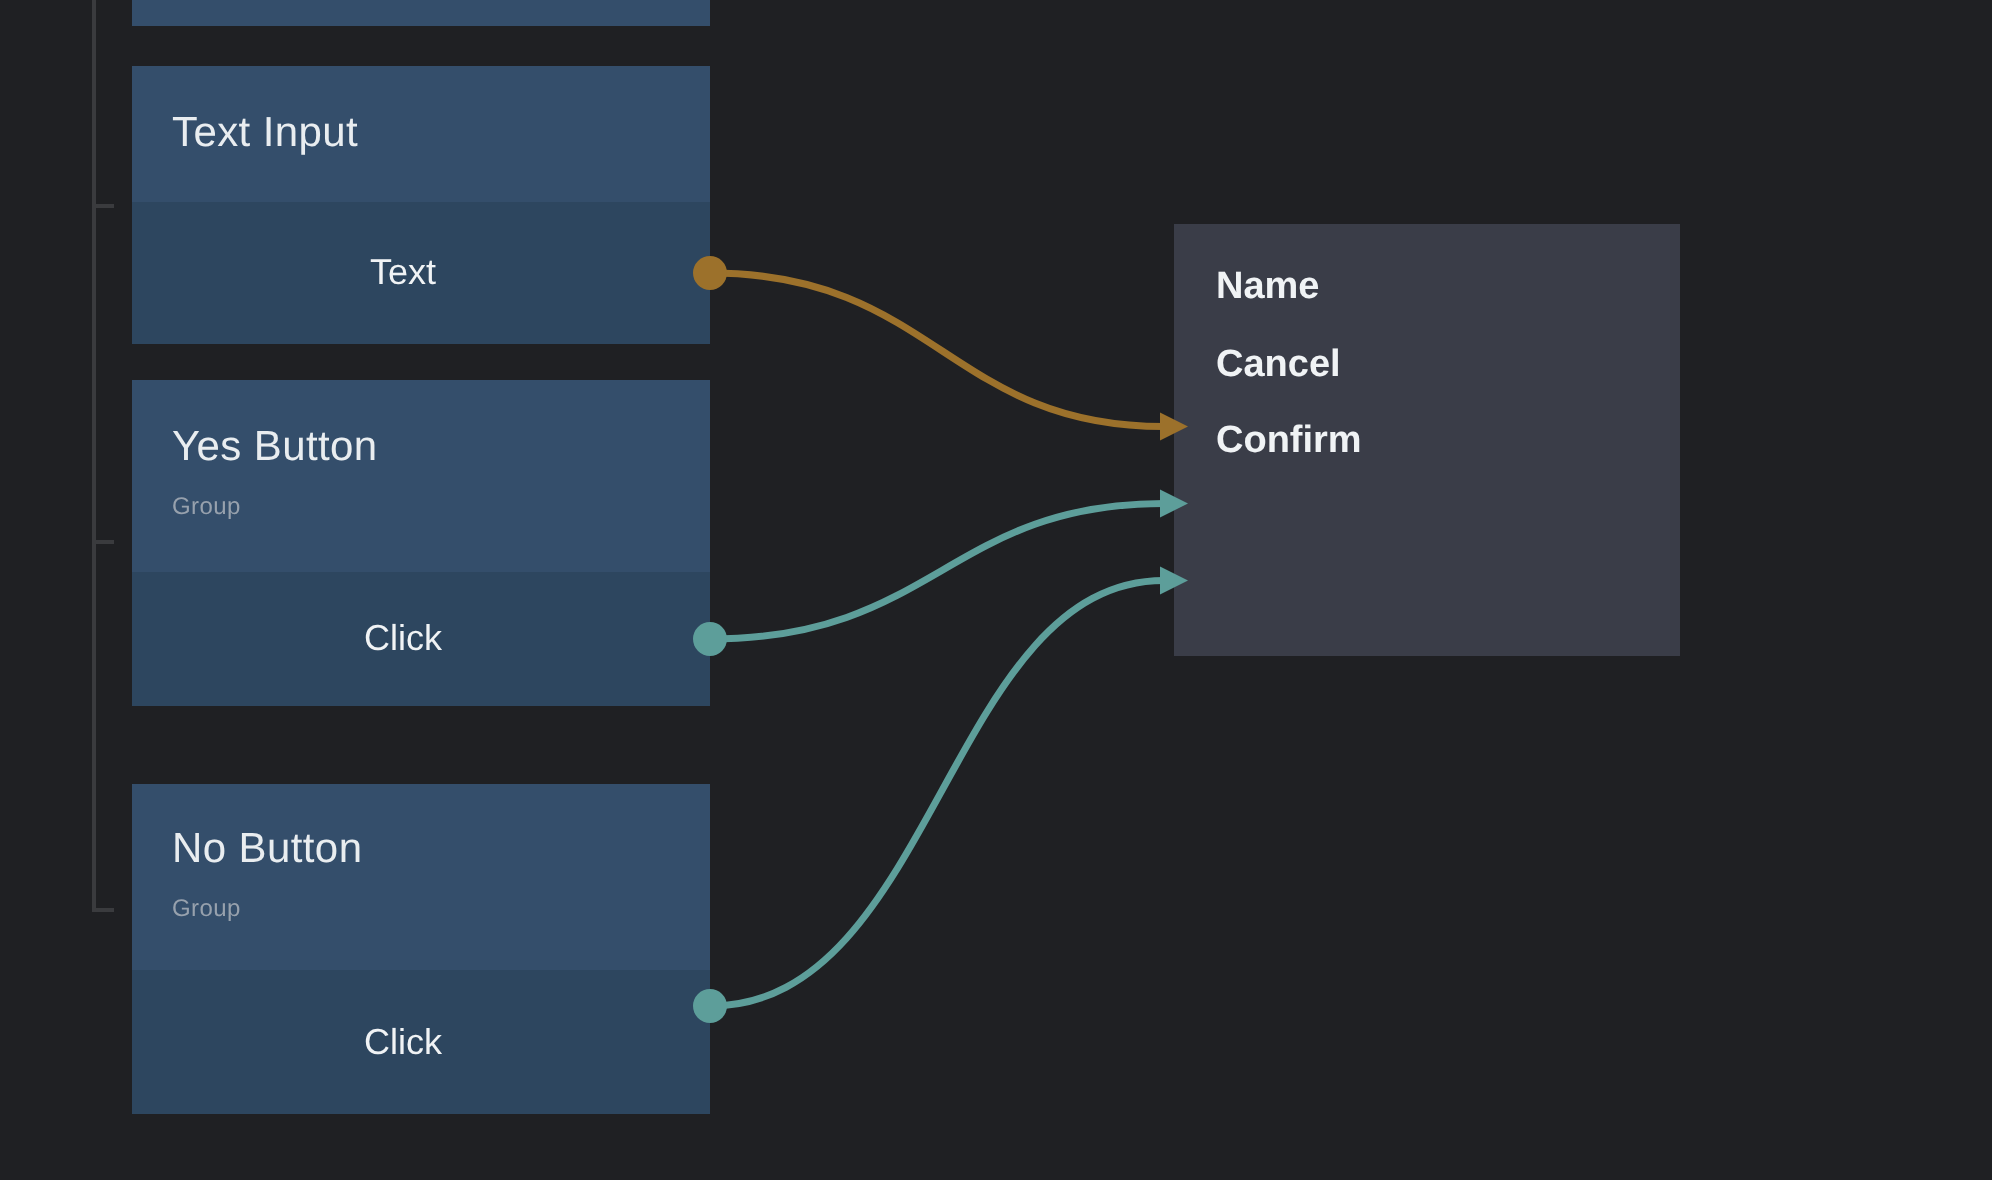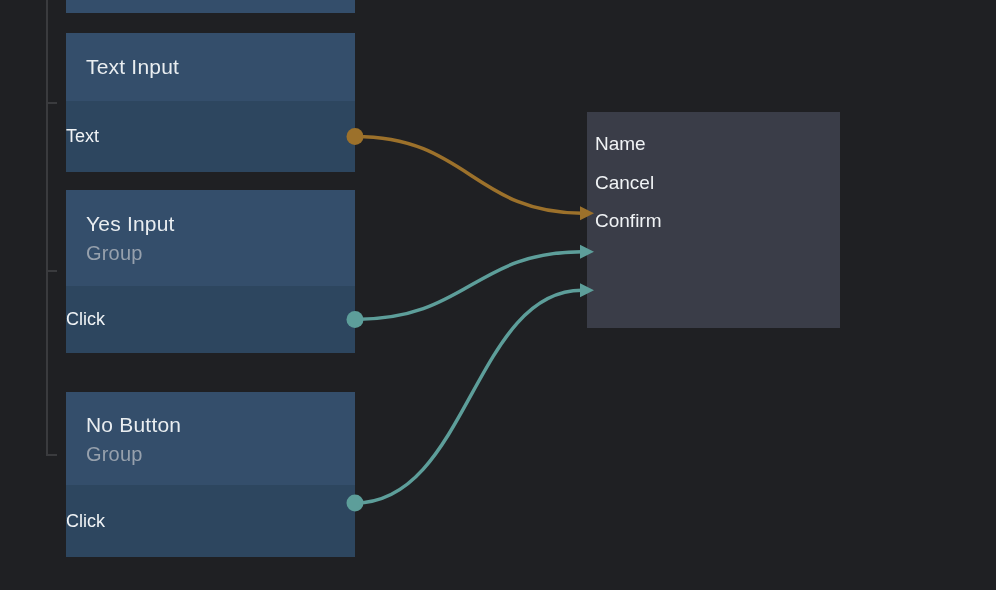--- a/index.html
+++ b/index.html
@@ -23,36 +23,37 @@
   .node{position:absolute;left:66px;width:289px;display:flex;flex-direction:column;}
   .node .hdr{
     background:var(--left-node-header);
     display:flex;flex-direction:column;justify-content:center;
     padding-left:20px;box-sizing:border-box;flex:0 0 auto;
   }
   .node .title{
     color:var(--title-color);font-size:21px;line-height:30px;letter-spacing:.2px;
   }
   .node .subtitle{
-    color:var(--subtitle-color);font-size:20px;line-height:28px;letter-spacing:.2px;
+    color:var(--subtitle-color);font-size:12px;line-height:28px;letter-spacing:.2px;
   }
   .node .body{
     background:var(--left-node-body);flex:1 1 auto;
-    display:flex;align-items:center;justify-content:flex-start;
+    display:flex;align-items:center;justify-content:center;
     padding-right:18px;box-sizing:border-box;
   }
   .plabel{color:var(--port-label-color);font-size:18px;}
   .clipped{top:0;height:13px;background:var(--left-node-header);}
   
   .node.rnode{left:587px;top:112px;width:290px;height:216px;}
   .node.rnode .hdr{background:var(--right-node-header);height:69px;}
   .node.rnode .body{
     background:var(--right-node-body);
     flex-direction:column;align-items:stretch;justify-content:flex-start;
-    padding:13px 0 0 8px;
+    padding:13px 0 0 21px;
+    font-weight:bold;
   }
   .in-row{
     height:38.5px;display:flex;align-items:center;flex:0 0 auto;
   }
   .in-row .plabel{font-size:19px;}
   #wires{position:absolute;left:0;top:0;width:996px;height:590px;pointer-events:none;}
 </style>
 </head>
 <body>
 
@@ -69,21 +70,21 @@
     <div class="hdr" style="height:68px">
       <div class="title">Text Input</div>
     </div>
     <div class="body">
       <span class="plabel">Text</span>
     </div>
   </div>
 
   <div class="node" style="top:190px;height:163px">
     <div class="hdr" style="height:96px">
-      <div class="title">Yes Input</div>
+      <div class="title">Yes Button</div>
       <div class="subtitle">Group</div>
     </div>
     <div class="body">
       <span class="plabel">Click</span>
     </div>
   </div>
 
   <div class="node" style="top:392px;height:165px">
     <div class="hdr" style="height:93px">
       <div class="title">No Button</div>

